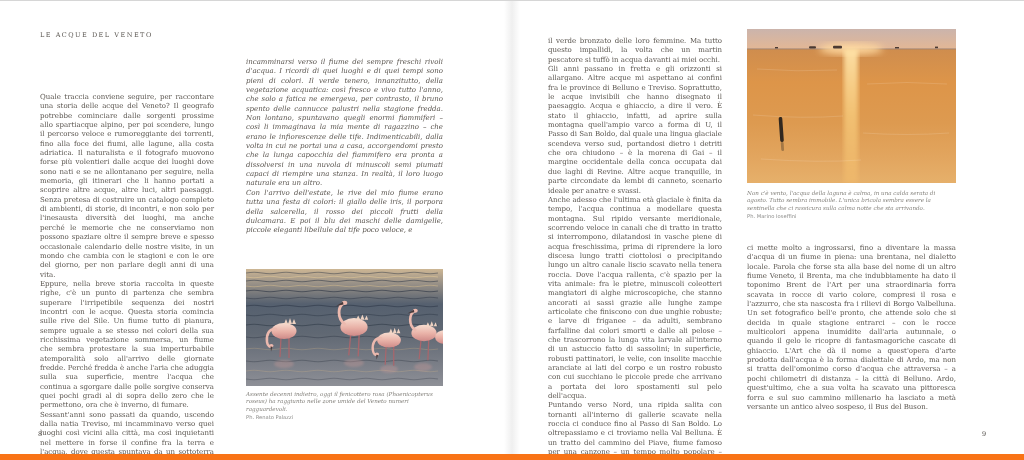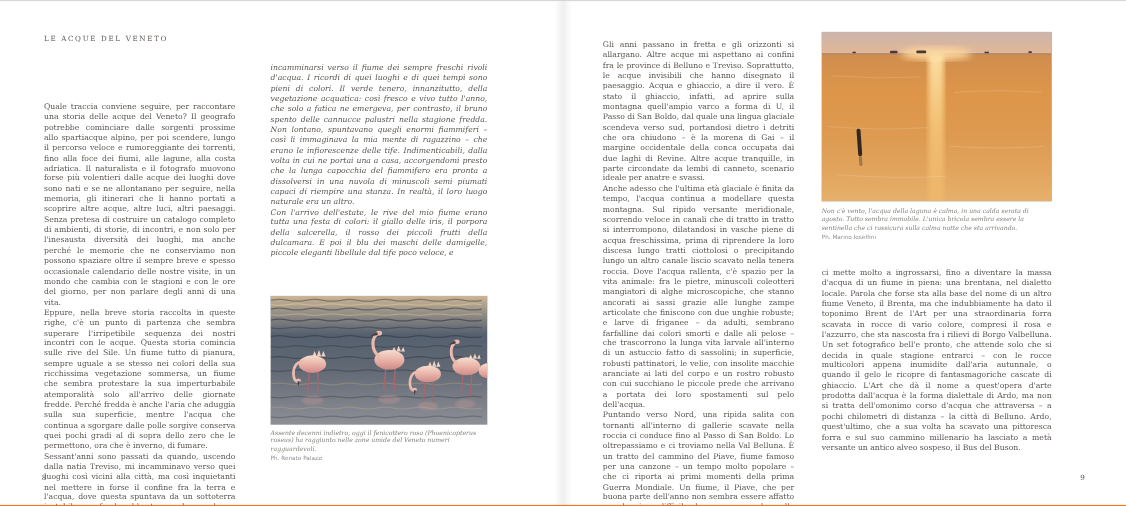--- a/index.html
+++ b/index.html
@@ -1,18 +1,18 @@
 <!DOCTYPE html>
 <html><head>
 <meta charset="utf-8">
 <style>
   html,body{margin:0;padding:0;background:#ffffff;}
   .spread{
     position:relative;width:1024px;height:460px;background:#ffffff;
-    border-top:1px solid #d6d6d6;border-bottom:1px solid #f97316;
+    border-top:1px solid #d6d6d6;border-bottom:6px solid #f97316;
     box-sizing:border-box;overflow:hidden;
     font-family:"DejaVu Serif", serif;color:#57534e;
   }
   .gutter{
     position:absolute;left:504px;top:0;width:16px;height:460px;
     background:linear-gradient(90deg, rgba(0,0,0,0) 0%, rgba(0,0,0,0.06) 48%, rgba(0,0,0,0.10) 50%, rgba(0,0,0,0.06) 52%, rgba(0,0,0,0) 100%);
   }
   .running-head{
     position:absolute;left:40px;top:30px;
     font-size:6.5px;letter-spacing:1.5px;color:#5d5954;
@@ -126,20 +126,21 @@
   </div>
 
   <div class="caption" id="flamingoCaption">
     <div>Assente decenni indietro, oggi il fenicottero rosa (Phoenicopterus roseus) ha raggiunto nelle zone umide del Veneto numeri ragguardevoli.</div>
     <div class="credit">Ph. Renato Palazzi</div>
   </div>
 
   <div class="pagenum" id="pnLeft">8</div>
 
   <div class="col" id="colR1">
+    <p>il verde bronzato delle loro femmine. Ma tutto questo impallidì, la volta che un martin pescatore si tuffò in acqua davanti ai miei occhi.</p>
     <p>Gli anni passano in fretta e gli orizzonti si allargano. Altre acque mi aspettano ai confini fra le province di Belluno e Treviso. Soprattutto, le acque invisibili che hanno disegnato il paesaggio. Acqua e ghiaccio, a dire il vero. È stato il ghiaccio, infatti, ad aprire sulla montagna quell'ampio varco a forma di U, il Passo di San Boldo, dal quale una lingua glaciale scendeva verso sud, portandosi dietro i detriti che ora chiudono – è la morena di Gai – il margine occidentale della conca occupata dai due laghi di Revine. Altre acque tranquille, in parte circondate da lembi di canneto, scenario ideale per anatre e svassi.</p>
     <p>Anche adesso che l'ultima età glaciale è finita da tempo, l'acqua continua a modellare questa montagna. Sul ripido versante meridionale, scorrendo veloce in canali che di tratto in tratto si interrompono, dilatandosi in vasche piene di acqua freschissima, prima di riprendere la loro discesa lungo tratti ciottolosi o precipitando lungo un altro canale liscio scavato nella tenera roccia. Dove l'acqua rallenta, c'è spazio per la vita animale: fra le pietre, minuscoli coleotteri mangiatori di alghe microscopiche, che stanno ancorati ai sassi grazie alle lunghe zampe articolate che finiscono con due unghie robuste; e larve di friganee – da adulti, sembrano farfalline dai colori smorti e dalle ali pelose – che trascorrono la lunga vita larvale all'interno di un astuccio fatto di sassolini; in superficie, robusti pattinatori, le velie, con insolite macchie aranciate ai lati del corpo e un rostro robusto con cui succhiano le piccole prede che arrivano a portata dei loro spostamenti sul pelo dell'acqua.</p>
     <p>Puntando verso Nord, una ripida salita con tornanti all'interno di gallerie scavate nella roccia ci conduce fino al Passo di San Boldo. Lo oltrepassiamo e ci troviamo nella Val Belluna. È un tratto del cammino del Piave, fiume famoso per una canzone – un tempo molto popolare – che ci riporta ai primi momenti della prima Guerra Mondiale. Un fiume, il Piave, che per buona parte dell'anno non sembra essere affatto una barriera difficile da superare e che nella stagione secca si riduce a un largo letto ciottoloso con pochissima acqua. Ma, come tutti i torrenti, non</p>
   </div>
 
   <div class="photo" id="sunsetPhoto">
     <svg viewBox="0 0 209 154" preserveAspectRatio="none">
       <defs>
         <linearGradient id="skyG" x1="0" y1="0" x2="0" y2="1">
           <stop offset="0" stop-color="#cbb4ac"></stop>

